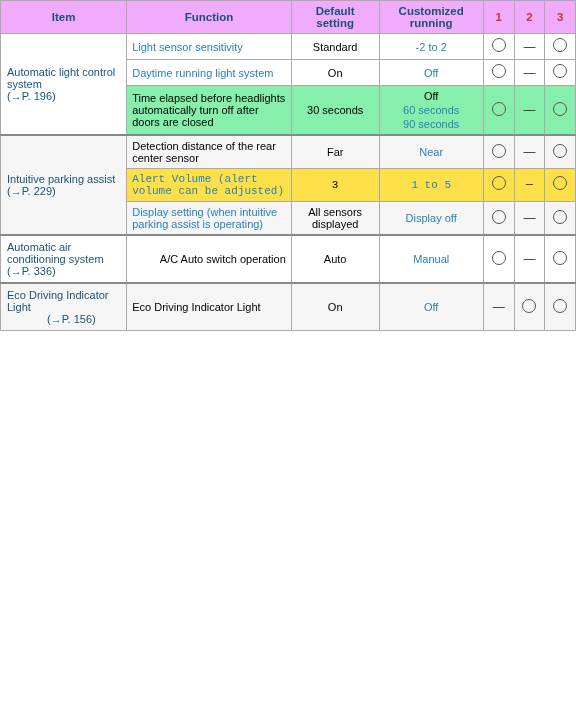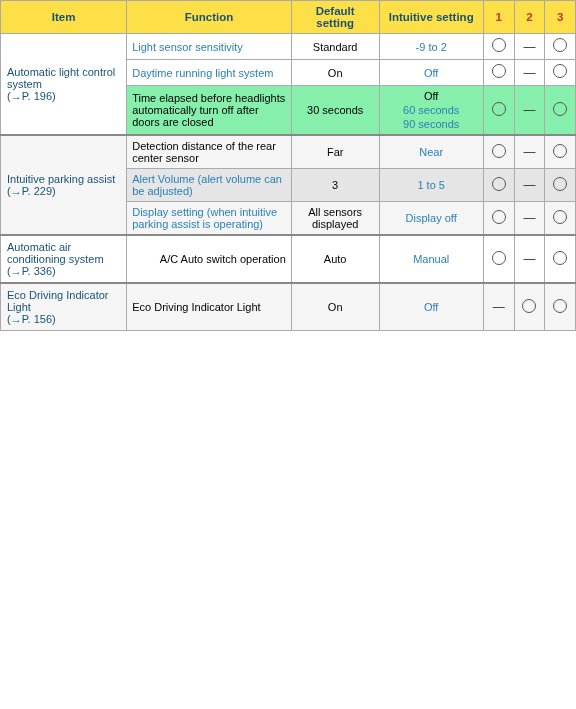--- a/index.html
+++ b/index.html
@@ -18,21 +18,21 @@
       width: 100%;
       border-collapse: collapse;
     }
     th, td {
       border: 1px solid #aaa;
       padding: 4px 5px;
       vertical-align: middle;
       text-align: center;
     }
     thead th {
-      background-color: #fde047;
+      background-color: #f0abfc;
       color: #1a5276;
       font-weight: bold;
       font-size: 11.5px;
     }
     .col-item { width: 115px; }
     .col-func { width: 150px; }
     .col-default { width: 80px; }
     .col-custom { width: 95px; }
     .col-1 { width: 28px; }
     .col-2 { width: 28px; }
@@ -102,32 +102,32 @@
     <col class="col-custom">
     <col class="col-1">
     <col class="col-2">
     <col class="col-3">
   </colgroup>
   <thead>
     <tr>
       <th>Item</th>
       <th>Function</th>
       <th>Default setting</th>
-      <th>Intuitive setting</th>
+      <th>Customized running</th>
       <th style="color:#c0392b;font-weight:bold;">1</th>
       <th style="color:#c0392b;font-weight:bold;">2</th>
       <th style="color:#c0392b;font-weight:bold;">3</th>
     </tr>
   </thead>
   <tbody id="table-body">
   <tr style="background-color: rgb(255, 255, 255);">
         <td rowspan="3" class="item-cell"><span class="item-name" style="color:#1a5276;margin-top:20px;">Automatic light control system</span><br><span class="item-ref" style="color:#1a5276;">(→P. 196)</span></td>
         <td class="func-cell" style="text-align: left; color: rgb(41, 128, 185);">Light sensor sensitivity</td>
         <td class="default-cell">Standard</td>
-        <td class="custom-cell" style="color: rgb(41, 128, 185);">-9 to 2</td>
+        <td class="custom-cell" style="color: rgb(41, 128, 185);">-2 to 2</td>
         <td class="badge-cell"><span class="circle"></span></td>
         <td class="badge-cell"><span class="dash">—</span></td>
         <td class="badge-cell"><span class="circle"></span></td>
       </tr>
       <tr style="background-color: rgb(255, 255, 255);">
         <td class="func-cell" style="text-align: left; color: rgb(41, 128, 185);">Daytime running light system</td>
         <td class="default-cell">On</td>
         <td class="custom-cell" style="color: rgb(41, 128, 185);">Off</td>
         <td class="badge-cell"><span class="circle"></span></td>
         <td class="badge-cell"><span class="dash">—</span></td>
@@ -149,21 +149,21 @@
       </tr>
       <tr style="background-color: rgb(245, 245, 245);">
         <td rowspan="3" class="item-cell" style="border-top: 2px solid rgb(136, 136, 136);"><span class="item-name" style="color:#1a5276;">Intuitive parking assist</span><br><span class="item-ref" style="color:#1a5276;">(→P. 229)</span></td>
         <td class="func-cell" style="text-align: left; color: rgb(0, 0, 0); border-top: 2px solid rgb(136, 136, 136);">Detection distance of the rear center sensor</td>
         <td class="default-cell" style="border-top: 2px solid rgb(136, 136, 136);">Far</td>
         <td class="custom-cell" style="border-top: 2px solid rgb(136, 136, 136); color: rgb(41, 128, 185); margin-left: 40px;">Near</td>
         <td class="badge-cell" style="border-top: 2px solid rgb(136, 136, 136);"><span class="circle"></span></td>
         <td class="badge-cell" style="border-top: 2px solid rgb(136, 136, 136);"><span class="dash">—</span></td>
         <td class="badge-cell" style="border-top: 2px solid rgb(136, 136, 136);"><span class="circle"></span></td>
       </tr>
-      <tr style="background-color: #e5e5e5;">
+      <tr style="background-color: #fde047; font-family: Liberation Mono, monospace;">
         <td class="func-cell" style="text-align: left; color: rgb(41, 128, 185);">Alert Volume (alert volume can be adjusted)</td>
         <td class="default-cell">3</td>
         <td class="custom-cell" style="color: rgb(41, 128, 185);">1 to 5</td>
         <td class="badge-cell"><span class="circle"></span></td>
         <td class="badge-cell"><span class="dash">—</span></td>
         <td class="badge-cell"><span class="circle"></span></td>
       </tr>
       <tr style="background-color: rgb(245, 245, 245);">
         <td class="func-cell" style="text-align: left; color: rgb(41, 128, 185);">Display setting (when intuitive parking assist is operating)</td>
         <td class="default-cell">All sensors displayed</td>
@@ -175,21 +175,21 @@
       <tr style="background-color: rgb(255, 255, 255);">
         <td rowspan="1" class="item-cell" style="border-top: 2px solid rgb(136, 136, 136);"><span class="item-name" style="color:#1a5276;margin-top:15px;">Automatic air conditioning system</span><br><span class="item-ref" style="color:#1a5276;">(→P. 336)</span></td>
         <td class="func-cell" style="text-align: right; color: rgb(0, 0, 0); border-top: 2px solid rgb(136, 136, 136);">A/C Auto switch operation</td>
         <td class="default-cell" style="border-top: 2px solid rgb(136, 136, 136);">Auto</td>
         <td class="custom-cell" style="border-top: 2px solid rgb(136, 136, 136); color: rgb(41, 128, 185);">Manual</td>
         <td class="badge-cell" style="border-top: 2px solid rgb(136, 136, 136);"><span class="circle"></span></td>
         <td class="badge-cell" style="border-top: 2px solid rgb(136, 136, 136);"><span class="dash">—</span></td>
         <td class="badge-cell" style="border-top: 2px solid rgb(136, 136, 136);"><span class="circle"></span></td>
       </tr>
       <tr style="background-color: rgb(245, 245, 245);">
-        <td rowspan="1" class="item-cell" style="border-top: 2px solid rgb(136, 136, 136);"><span class="item-name" style="color:#1a5276;">Eco Driving Indicator Light</span><br><span class="item-ref" style="color:#1a5276;">(→P. 156)</span></td>
+        <td rowspan="1" class="item-cell" style="border-top: 2px solid rgb(136, 136, 136);"><span class="item-name" style="color:#1a5276;">Eco Driving Indicator Light</span><br><span class="item-ref" style="color:#1a5276;margin-left:40px;">(→P. 156)</span></td>
         <td class="func-cell" style="text-align: left; color: rgb(0, 0, 0); border-top: 2px solid rgb(136, 136, 136);">Eco Driving Indicator Light</td>
         <td class="default-cell" style="border-top: 2px solid rgb(136, 136, 136);">On</td>
         <td class="custom-cell" style="border-top: 2px solid rgb(136, 136, 136); color: rgb(41, 128, 185);">Off</td>
         <td class="badge-cell" style="border-top: 2px solid rgb(136, 136, 136);"><span class="dash">—</span></td>
         <td class="badge-cell" style="border-top: 2px solid rgb(136, 136, 136);"><span class="circle"></span></td>
         <td class="badge-cell" style="border-top: 2px solid rgb(136, 136, 136);"><span class="circle"></span></td>
       </tr>
     </tbody>
 </table>
 

